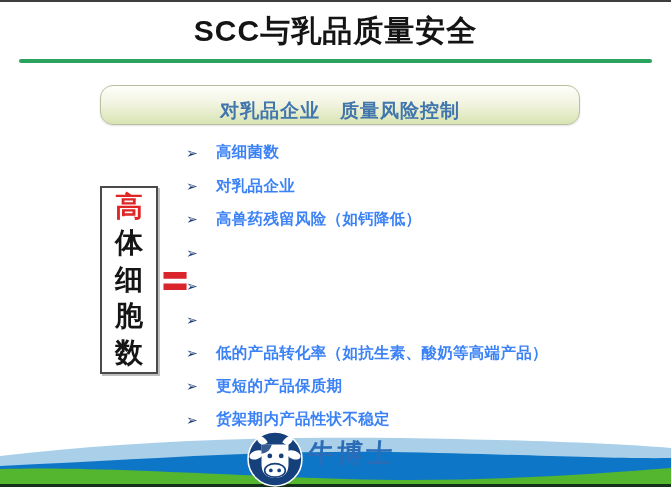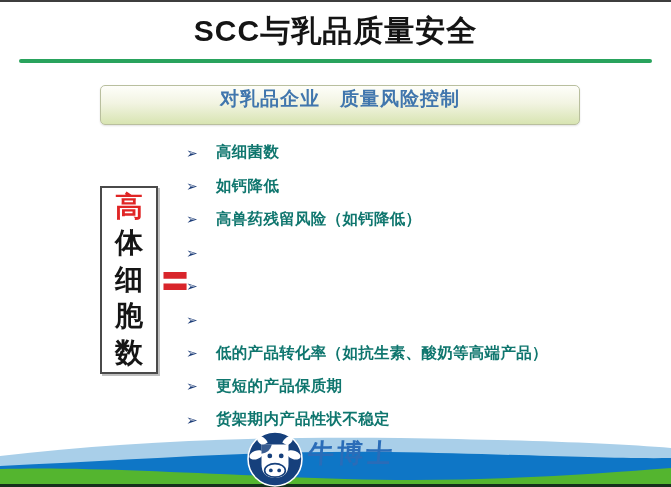--- a/index.html
+++ b/index.html
@@ -19,23 +19,23 @@
     text-align: center;
     font-size: 30px; font-weight: bold; color: #141414;
     letter-spacing: 1px;
   }
   .divider {
     position: absolute; top: 59px; left: 19px; right: 19px; height: 4px;
     background: #29a35d; border-radius: 2px;
   }
   .banner {
     position: absolute; top: 85px; left: 100px; width: 480px; height: 40px;
-    border: 1px solid #b9bf9e; border-radius: 5px;
+    border: 1px solid #b9bf9e; border-radius: 13px;
     background: linear-gradient(180deg, #fefefa 0%, #f2f4e2 45%, #d8e4b2 100%);
-    display: flex; align-items: flex-start; justify-content: center;
+    display: flex; align-items: flex-end; justify-content: center;
     box-shadow: 0 1px 2px rgba(0,0,0,0.12);
   }
   .banner-label {
     font-size: 19px; font-weight: bold; color: #4076ad; letter-spacing: 1px;
   }
   .vbox {
     position: absolute; left: 100px; top: 186px; width: 58px; height: 188px;
     border: 2px solid #4a4a4a; background: #ffffff;
     box-shadow: 2px 2px 0 rgba(0,0,0,0.25);
     display: flex; flex-direction: column; align-items: center; justify-content: center;
@@ -53,21 +53,21 @@
   .bullets {
     position: absolute; left: 186px; top: 136px; width: 420px;
   }
   .bullet-row {
     display: flex; align-items: center; height: 33.4px;
   }
   .bullet-arrow {
     width: 30px; font-size: 14px; color: #1f3f7a; flex: 0 0 30px;
   }
   .bullet-text {
-    font-size: 15.5px; font-weight: bold; color: #0f766e; letter-spacing: 0.3px;
+    font-size: 15.5px; font-weight: bold; color: #3b82f6; letter-spacing: 0.3px;
     white-space: nowrap;
   }
   .footer {
     position: absolute; left: 0; right: 0; bottom: 0; height: 54px;
   }
   .footer svg.waves { position: absolute; left: 0; bottom: 0; width: 671px; height: 54px; }
   .logo {
     position: absolute; left: 247px; bottom: 0px; width: 56px; height: 56px;
   }
   .brand {
@@ -100,21 +100,21 @@
 
   <div class="equals">=</div>
 
   <div class="bullets">
     <div class="bullet-row">
       <span class="bullet-arrow">➢</span>
       <span class="bullet-text">高细菌数</span>
     </div>
     <div class="bullet-row">
       <span class="bullet-arrow">➢</span>
-      <span class="bullet-text">如钙降低</span>
+      <span class="bullet-text">对乳品企业</span>
     </div>
     <div class="bullet-row">
       <span class="bullet-arrow">➢</span>
       <span class="bullet-text">高兽药残留风险（如钙降低）</span>
     </div>
     <div class="bullet-row">
       <span class="bullet-arrow">➢</span>
     </div>
     <div class="bullet-row">
       <span class="bullet-arrow">➢</span>

